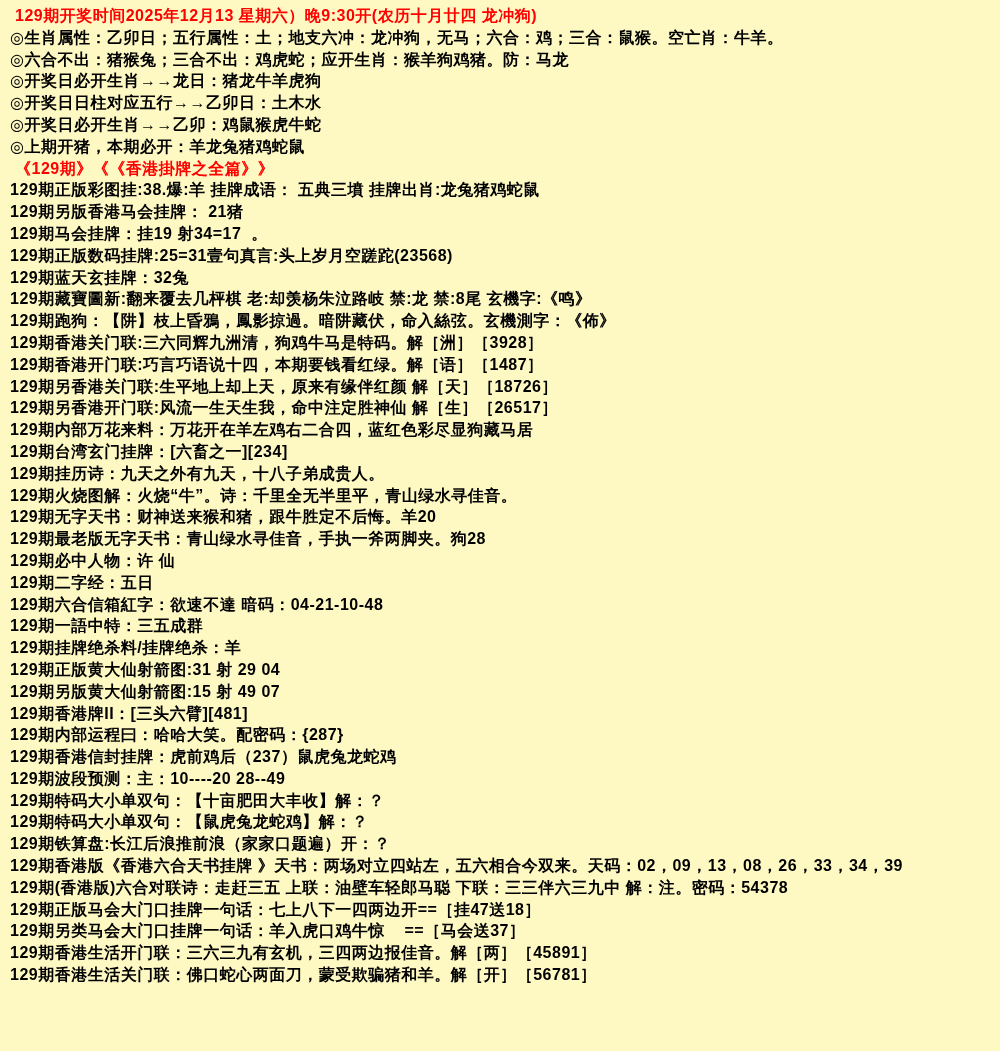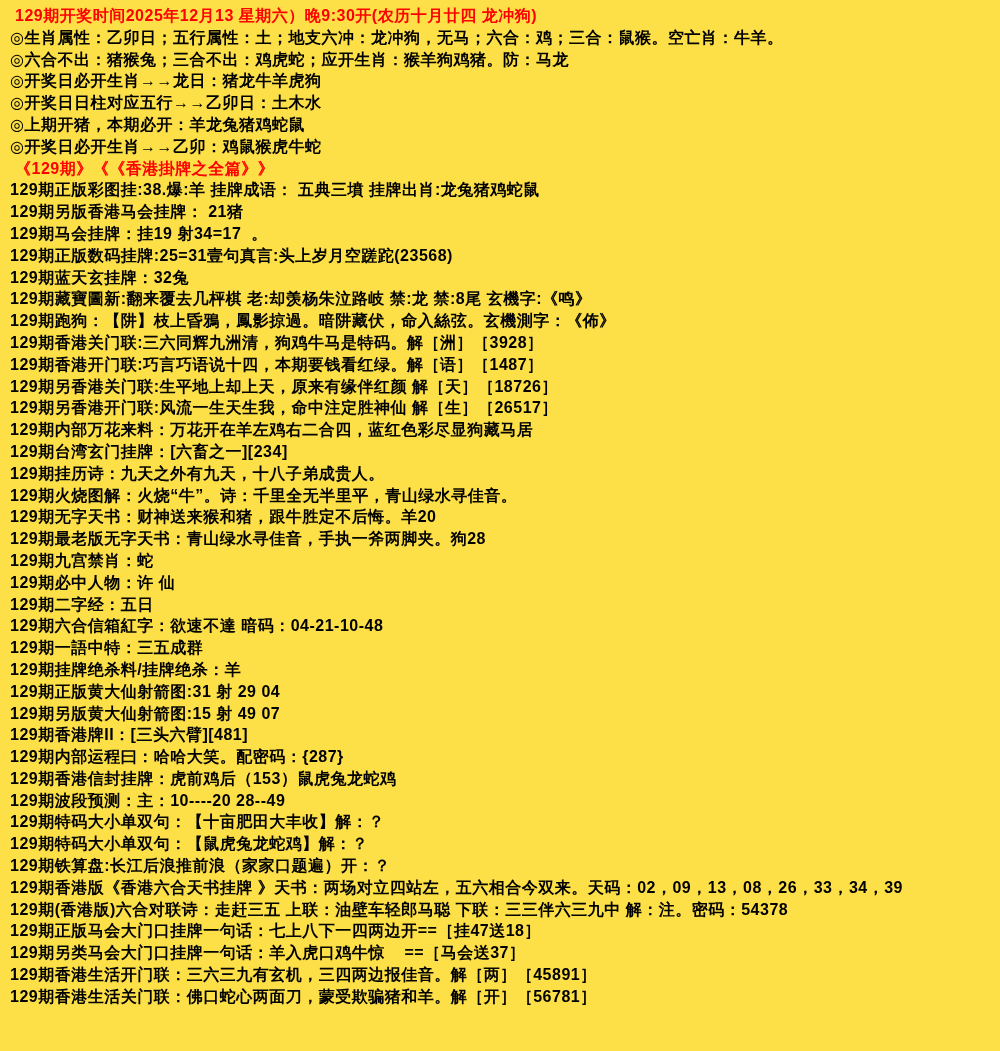--- a/index.html
+++ b/index.html
@@ -11,21 +11,21 @@
     width: 1000px;
     height: 1051px;
     overflow: hidden;
     font-family: "Liberation Sans", "DejaVu Sans", sans-serif;
   }
   .page {
     box-sizing: border-box;
     width: 1000px;
     height: 1051px;
     padding: 5px 0 0 10px;
-    background: #fde047;
+    background: #fef9c3;
   }
   .text-line {
     font-size: 16px;
     font-weight: bold;
     line-height: 21.8px;
     height: 21.8px;
     color: #000000;
     white-space: pre;
     letter-spacing: 0.5px;
   }
@@ -39,51 +39,50 @@
 </head>
 <body>
 
 <div class="page">
   <div id="text-content">
       <div class="text-line red indent">129期开奖时间2025年12月13 星期六）晚9:30开(农历十月廿四 龙冲狗)</div>
       <div class="text-line">◎生肖属性：乙卯日；五行属性：土；地支六冲：龙冲狗，无马；六合：鸡；三合：鼠猴。空亡肖：牛羊。</div>
       <div class="text-line">◎六合不出：猪猴兔；三合不出：鸡虎蛇；应开生肖：猴羊狗鸡猪。防：马龙</div>
       <div class="text-line">◎开奖日必开生肖→→龙日：猪龙牛羊虎狗</div>
       <div class="text-line">◎开奖日日柱对应五行→→乙卯日：土木水</div>
+      <div class="text-line">◎开奖日必开生肖→→乙卯：鸡鼠猴虎牛蛇</div>
       <div class="text-line">◎上期开猪，本期必开：羊龙兔猪鸡蛇鼠</div>
-      <div class="text-line">◎开奖日必开生肖→→乙卯：鸡鼠猴虎牛蛇</div>
       <div class="text-line red indent">《129期》《《香港掛牌之全篇》》</div>
       <div class="text-line">129期正版彩图挂:38.爆:羊 挂牌成语： 五典三墳 挂牌出肖:龙兔猪鸡蛇鼠</div>
       <div class="text-line">129期另版香港马会挂牌： 21猪</div>
       <div class="text-line">129期马会挂牌：挂19 射34=17  。</div>
       <div class="text-line">129期正版数码挂牌:25=31壹句真言:头上岁月空蹉跎(23568)</div>
       <div class="text-line">129期蓝天玄挂牌：32兔</div>
       <div class="text-line">129期藏寶圖新:翻来覆去几枰棋 老:却羡杨朱泣路岐 禁:龙 禁:8尾 玄機字:《鸣》</div>
       <div class="text-line">129期跑狗：【阱】枝上昏鴉，鳳影掠過。暗阱藏伏，命入絲弦。玄機測字：《佈》</div>
       <div class="text-line">129期香港关门联:三六同辉九洲清，狗鸡牛马是特码。解［洲］［3928］</div>
       <div class="text-line">129期香港开门联:巧言巧语说十四，本期要钱看红绿。解［语］［1487］</div>
       <div class="text-line">129期另香港关门联:生平地上却上天，原来有缘伴红颜 解［天］［18726］</div>
       <div class="text-line">129期另香港开门联:风流一生天生我，命中注定胜神仙 解［生］［26517］</div>
       <div class="text-line">129期内部万花来料：万花开在羊左鸡右二合四，蓝红色彩尽显狗藏马居</div>
       <div class="text-line">129期台湾玄门挂牌：[六畜之一][234]</div>
       <div class="text-line">129期挂历诗：九天之外有九天，十八子弟成贵人。</div>
       <div class="text-line">129期火烧图解：火烧“牛”。诗：千里全无半里平，青山绿水寻佳音。</div>
       <div class="text-line">129期无字天书：财神送来猴和猪，跟牛胜定不后悔。羊20</div>
       <div class="text-line">129期最老版无字天书：青山绿水寻佳音，手执一斧两脚夹。狗28</div>
-      <div class="text-line">129期九宫禁肖：蛇</div>
       <div class="text-line">129期必中人物：许 仙</div>
       <div class="text-line">129期二字经：五日</div>
       <div class="text-line">129期六合信箱紅字：欲速不達 暗码：04-21-10-48</div>
       <div class="text-line">129期一語中特：三五成群</div>
       <div class="text-line">129期挂牌绝杀料/挂牌绝杀：羊</div>
       <div class="text-line">129期正版黄大仙射箭图:31 射 29 04</div>
       <div class="text-line">129期另版黄大仙射箭图:15 射 49 07</div>
       <div class="text-line">129期香港牌II：[三头六臂][481]</div>
       <div class="text-line">129期内部运程曰：哈哈大笑。配密码：{287}</div>
-      <div class="text-line">129期香港信封挂牌：虎前鸡后（153）鼠虎兔龙蛇鸡</div>
+      <div class="text-line">129期香港信封挂牌：虎前鸡后（237）鼠虎兔龙蛇鸡</div>
       <div class="text-line">129期波段预测：主：10----20 28--49</div>
       <div class="text-line">129期特码大小单双句：【十亩肥田大丰收】解：？</div>
       <div class="text-line">129期特码大小单双句：【鼠虎兔龙蛇鸡】解：？</div>
       <div class="text-line">129期铁算盘:长江后浪推前浪（家家口题遍）开：？</div>
       <div class="text-line">129期香港版《香港六合天书挂牌 》天书：两场对立四站左，五六相合今双来。天码：02，09，13，08，26，33，34，39</div>
       <div class="text-line">129期(香港版)六合对联诗：走赶三五 上联：油壁车轻郎马聪 下联：三三伴六三九中 解：注。密码：54378</div>
       <div class="text-line">129期正版马会大门口挂牌一句话：七上八下一四两边开==［挂47送18］</div>
       <div class="text-line">129期另类马会大门口挂牌一句话：羊入虎口鸡牛惊    ==［马会送37］</div>
       <div class="text-line">129期香港生活开门联：三六三九有玄机，三四两边报佳音。解［两］［45891］</div>
       <div class="text-line">129期香港生活关门联：佛口蛇心两面刀，蒙受欺骗猪和羊。解［开］［56781］</div>

